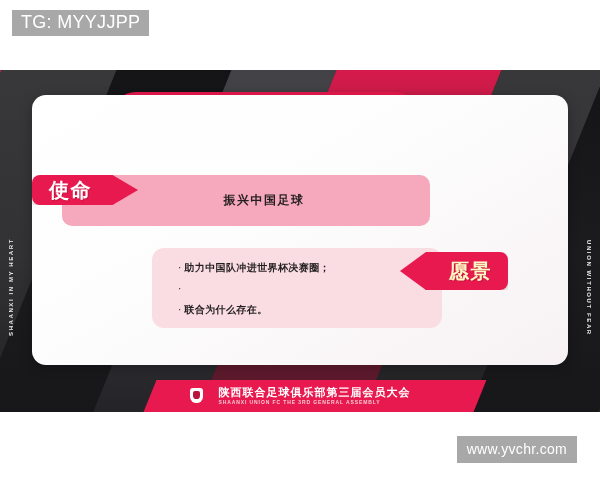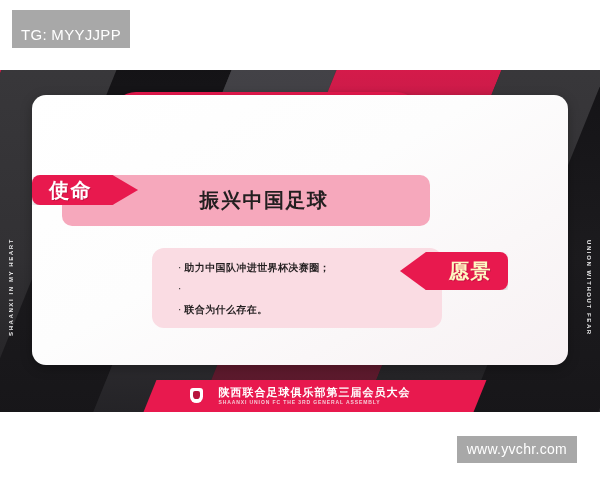--- a/index.html
+++ b/index.html
@@ -17,23 +17,23 @@
     width: 600px;
     height: 480px;
     background: #ffffff;
   }
 
   
   .watermark {
     position: absolute;
     background: #a8a8a8;
     color: #ffffff;
-    font-size: 15px;
+    font-size: 18px;
     letter-spacing: 0.3px;
-    padding: 16px 9px 5px 9px;
+    padding: 4px 9px 5px 9px;
     line-height: 17px;
     white-space: nowrap;
   }
   #wm-top { left: 12px; top: 10px; }
   #wm-bottom { right: 23px; bottom: 17px; font-size: 14px; padding: 5px 10px; }
 
   
   #slide {
     position: absolute;
     left: 0;
@@ -158,21 +158,21 @@
     height: 51px;
     background: #f6a8bc;
     border-radius: 10px;
     z-index: 5;
     display: flex;
     align-items: center;
     justify-content: center;
   }
   #mission-text {
     color: #231f20;
-    font-size: 20px;
+    font-size: 12px;
     font-weight: bold;
     letter-spacing: 1.5px;
     padding-left: 36px;
   }
 
   
   #vision-tag {
     position: absolute;
     left: 400px;
     top: 182px;

